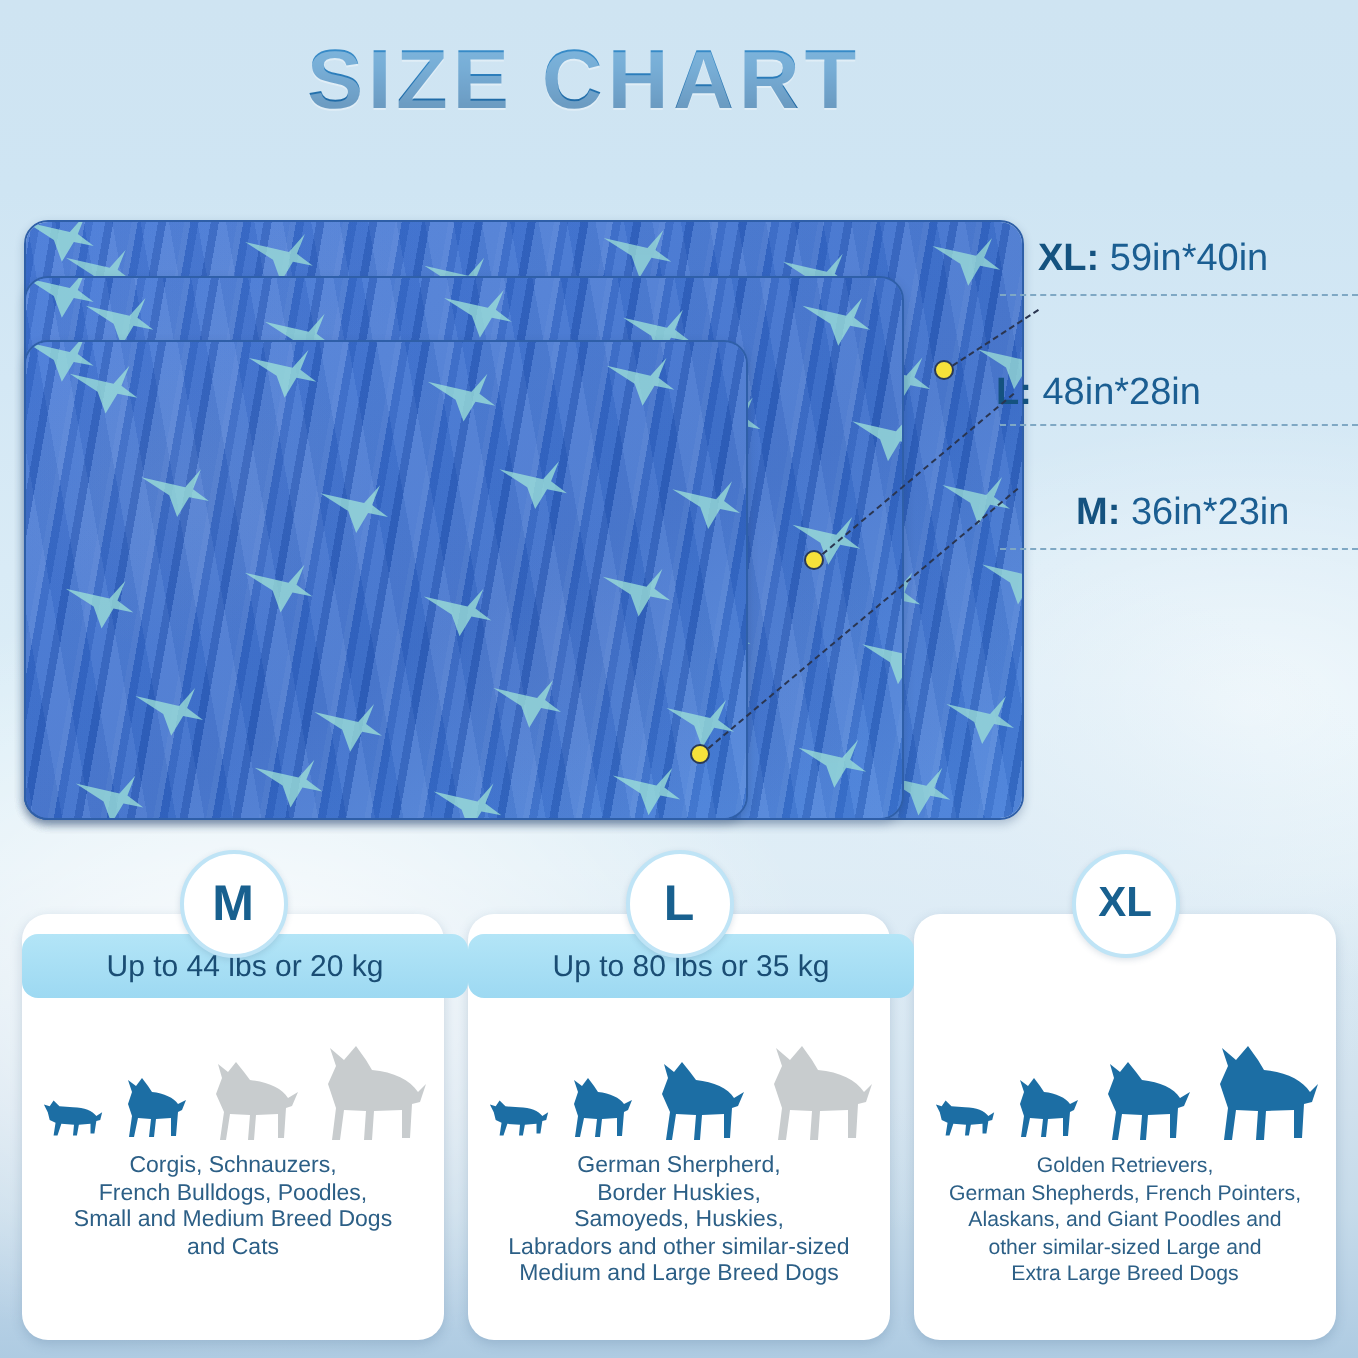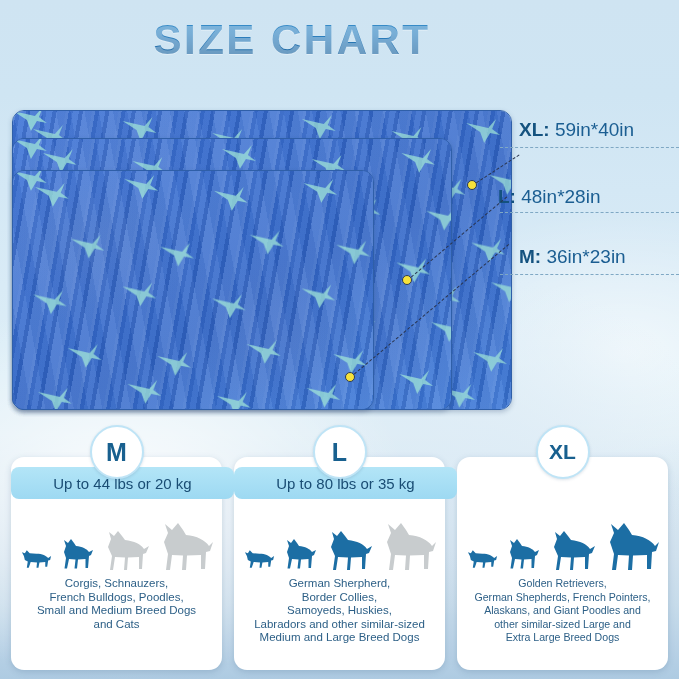--- a/index.html
+++ b/index.html
@@ -60,21 +60,21 @@
   .dot-l  { left:390px; top:165px; }
   .dot-m  { left:333px; top:262px; }
 
   .leader { position:absolute; border-top:1.5px dashed #2a3550; transform-origin:0 0; z-index:5; }
 
   
   .size-label { position:absolute; font-size:19px; color:#1b5e92; white-space:nowrap; }
   .size-label b { font-weight:bold; color:#14527f; }
   .lbl-xl { left:519px; top:119px; }
   .lbl-l  { left:498px; top:186px; }
-  .lbl-m  { left:519px; top:246px; }
+  .lbl-m  { left:538px; top:246px; }
   .lbl-rule { position:absolute; left:500px; width:179px; border-top:1.5px dashed #7fa8c4; }
 
   
   .cards { position:absolute; left:0; top:425px; width:679px; height:254px; }
   .card { position:absolute; top:32px; width:211px; height:213px;
           background:#ffffff; border-radius:13px;
           box-shadow:0 2px 6px rgba(60,95,130,.22); }
   .card-m  { left:11px; }
   .card-l  { left:234px; }
   .card-xl { left:457px; }
@@ -290,21 +290,21 @@
       </svg>
       <svg width="50" height="44" viewBox="0 0 100 88">
         <path fill="#1c6ea4" d="M22,20 L18,6 L28,14 L36,4 L44,14 L50,22 C68,24 82,30 88,40 L98,34 L92,48 L86,50 L84,80 L78,80 L78,56 L56,57 L54,82 L48,82 L50,57 L30,56 L26,82 L20,82 L24,54 L16,36 Z"></path>
       </svg>
       <svg width="60" height="52" viewBox="0 0 120 104">
         <path fill="#c8ccce" d="M28,24 L22,6 L36,18 L48,4 L58,18 L64,28 C86,30 102,38 110,50 L118,42 L112,60 L104,62 L102,96 L94,96 L94,68 L66,69 L64,98 L56,98 L58,69 L36,68 L32,98 L24,98 L28,66 L20,42 Z"></path>
       </svg>
     </div>
     <div class="breeds">
       <div>German Sherpherd,</div>
-      <div>Border Collies,</div>
+      <div>Border Huskies,</div>
       <div>Samoyeds, Huskies,</div>
       <div>Labradors and other similar-sized</div>
       <div>Medium and Large Breed Dogs</div>
     </div>
   </div>
 
   <div class="card card-xl">
     <div class="badge small">XL</div>
     <div class="dogs">
       <svg width="34" height="28" viewBox="0 0 70 56">

